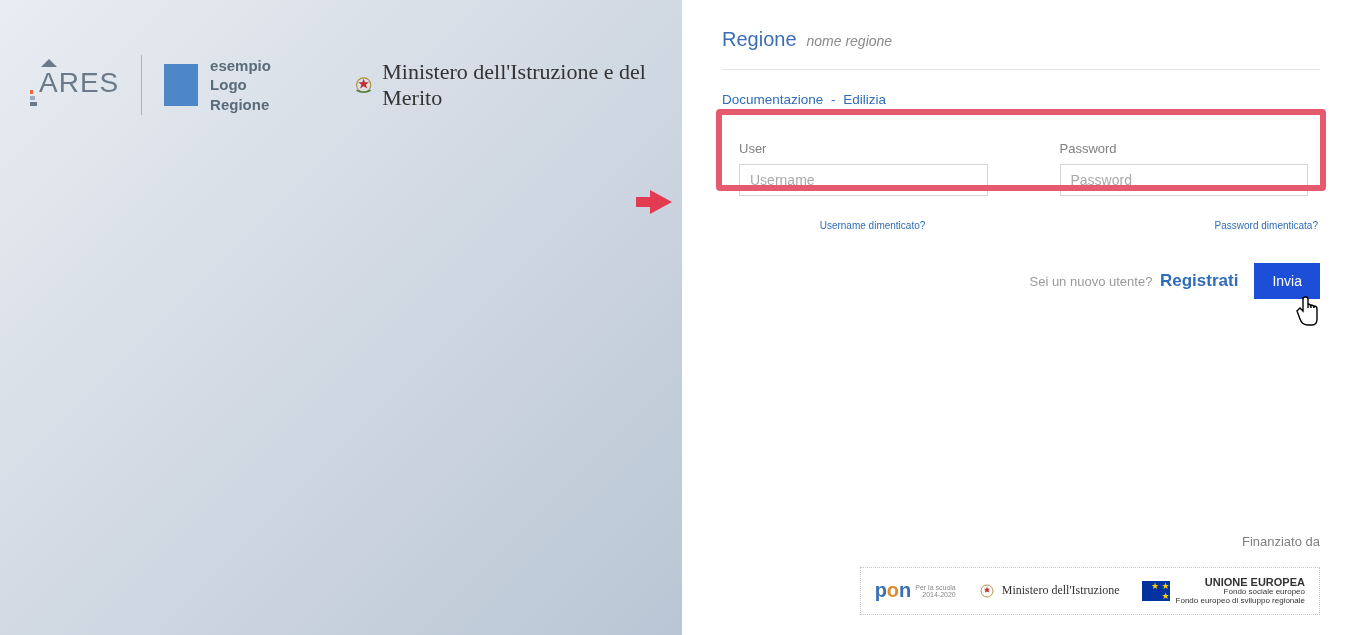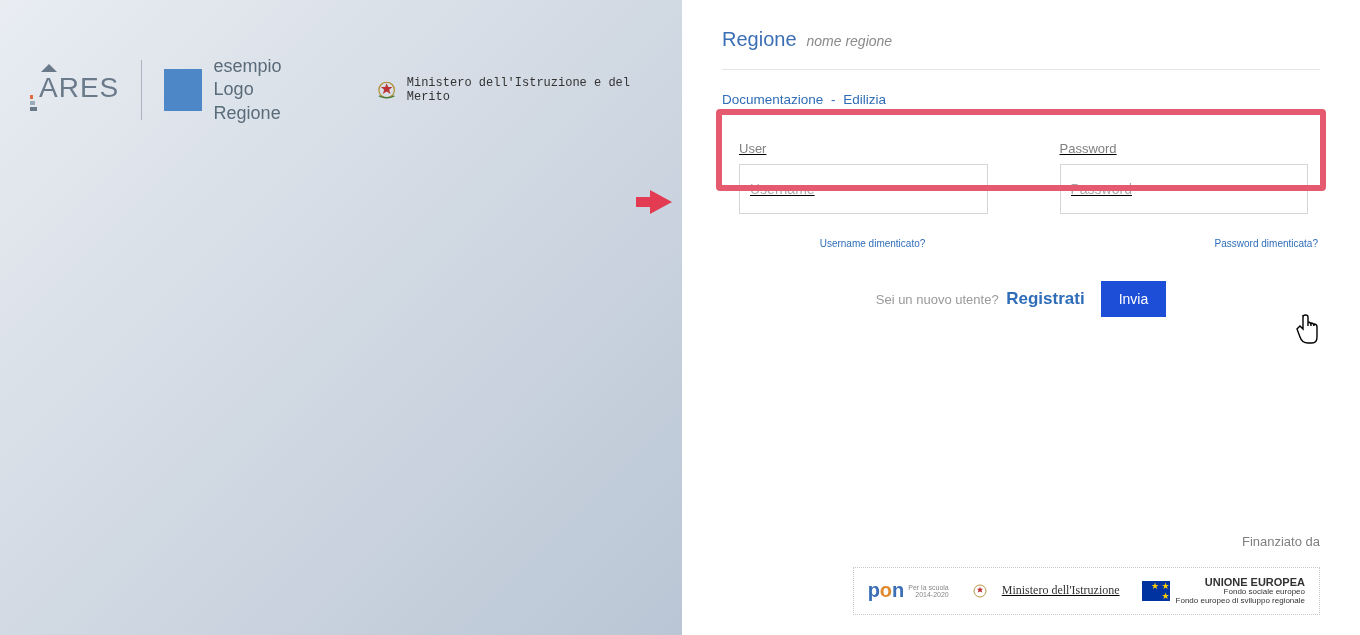--- a/index.html
+++ b/index.html
@@ -22,24 +22,24 @@
   .ares-logo .bars span:nth-child(2){ background:#9aabba; width:5px; }
   .ares-logo .bars span:nth-child(3){ background:#6a7a8a; width:7px; }
   .ares-logo .a-roof { position: relative; display:inline-block; }
   .ares-logo .a-roof::before{
     content:""; position:absolute; top:-8px; left:2px; width:0; height:0;
     border-left:8px solid transparent; border-right:8px solid transparent; border-bottom:8px solid #6a7a8a;
   }
   .vline { width:1px; height:60px; background:#a8b4c2; }
   .region-block { display:flex; align-items:center; gap:12px; }
   .region-box { width:42px; height:42px; background:#4e87c7; }
-  .region-text { color:#5a6b7a; font-size:18px; line-height:1.3; font-weight:400; }
+  .region-text { color:#5a6b7a; font-size:15px; line-height:1.3; font-weight:700; }
   .ministero { display:flex; align-items:center; gap:8px; }
   .ministero svg { width:26px; height:26px; }
-  .ministero-script { font-family: Liberation Mono, monospace; font-size:12px; color:#333; }
+  .ministero-script { font-family: Liberation Serif, serif; font-size:22px; color:#333; }
 
   
   .right {
     flex:1;
     background:#fff;
     padding: 28px 40px 20px 40px;
     display:flex; flex-direction:column;
     position: relative;
   }
   .title-main { font-size:23px; font-weight:300; color:#4a4a4a; margin-bottom:6px; }
@@ -49,37 +49,36 @@
 
   .nav-links { margin-top:22px; font-size:13.5px; color:#2f6db8; }
   .nav-links a { color:#2f6db8; text-decoration:none; }
   .nav-links .sep { color:#2f6db8; margin:0 4px; }
 
   .form-outline {
     margin-top:20px;
     display:flex;
     gap:72px;
     padding:14px 12px 18px 17px;
-    text-decoration:underline;
   }
   .field { flex:1; display:flex; flex-direction:column; }
   .field label { font-size:13px; color:#808080; margin-bottom:8px; }
   .field input {
-    height:50px; border:1px solid #d6d6d6; padding:0 10px; font-size:14px; color:#555;
+    height:32px; border:1px solid #d6d6d6; padding:0 10px; font-size:14px; color:#555;
     background:#fff;
   }
   .field input::placeholder { color:#a9a9a9; }
 
   .forgot-row { display:flex; justify-content:space-between; margin-top:6px; font-size:10px; padding:0 2px; }
   .forgot-row a { color:#2f6db8; text-decoration:none; }
   .forgot-row a:first-child { margin-left:auto; margin-right:0; }
   .forgot-left { flex:1; text-align:center; }
   .forgot-right { flex:1; text-align:right; }
 
-  .submit-row { display:flex; justify-content:center; align-items:center; gap:16px; margin-top:32px; position:relative; }
+  .submit-row { display:flex; justify-content:flex-end; align-items:center; gap:16px; margin-top:32px; position:relative; }
   .new-user { font-size:13px; color:#9a9a9a; }
   .new-user a { color:#2f6db8; font-weight:600; font-size:17px; text-decoration:none; margin-left:4px;}
   .btn-invia {
     background:#1d4ed8; color:#fff; border:none; padding:10px 18px; font-size:14px; cursor:pointer;
   }
   .cursor-icon {
     position:absolute; right:-2px; top:32px; font-size:26px; color:#000;
     pointer-events:none;
   }
 
@@ -89,21 +88,21 @@
   }
   .footer .fin { font-size:13px; color:#808080; margin-bottom:18px; }
   .funder-box {
     display:inline-flex; align-items:center; gap:22px;
     border:1px dotted #c8c8c8; padding:8px 14px;
   }
   .funder-box .pon { display:flex; align-items:center; gap:4px;}
   .funder-box .pon-logo { font-weight:800; font-size:20px; color:#3b6fb5; font-family:Arial; position:relative; }
   .funder-box .pon-logo .o { color:#e08a2e; }
   .funder-box .pon-sub { font-size:7px; color:#888; text-align:right; line-height:1;}
-  .funder-box .min { display:flex; align-items:center; gap:13px;text-decoration:underline; }
+  .funder-box .min { display:flex; align-items:center; gap:6px; }
   .funder-box .min-script { font-family:"Brush Script MT", cursive; font-size:12px; color:#333; }
   .funder-box .eu { display:flex; align-items:center; gap:6px; }
   .eu-flag { width:28px; height:20px; background:#0033a0; display:flex; align-items:center; justify-content:center; }
   .eu-flag span { color:#ffcc00; font-size:9px; }
   .eu-text { font-size:8px; line-height:1.1; color:#333; }
   .eu-text strong { font-size:11px; }
 
   
   .annot-box {
     position:absolute;

